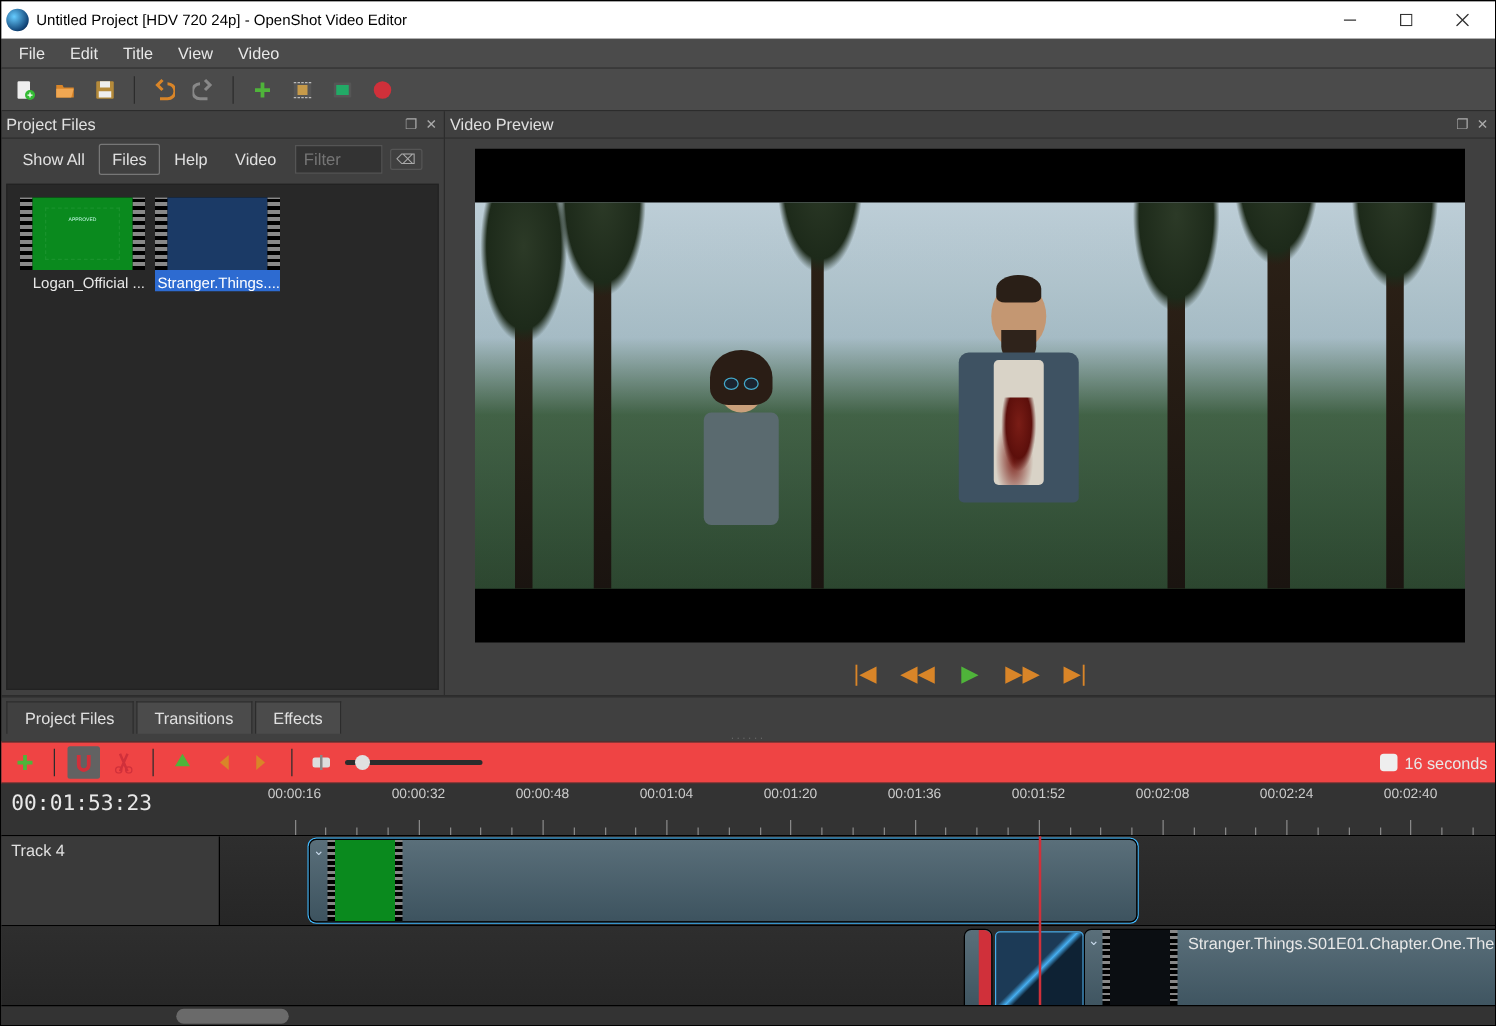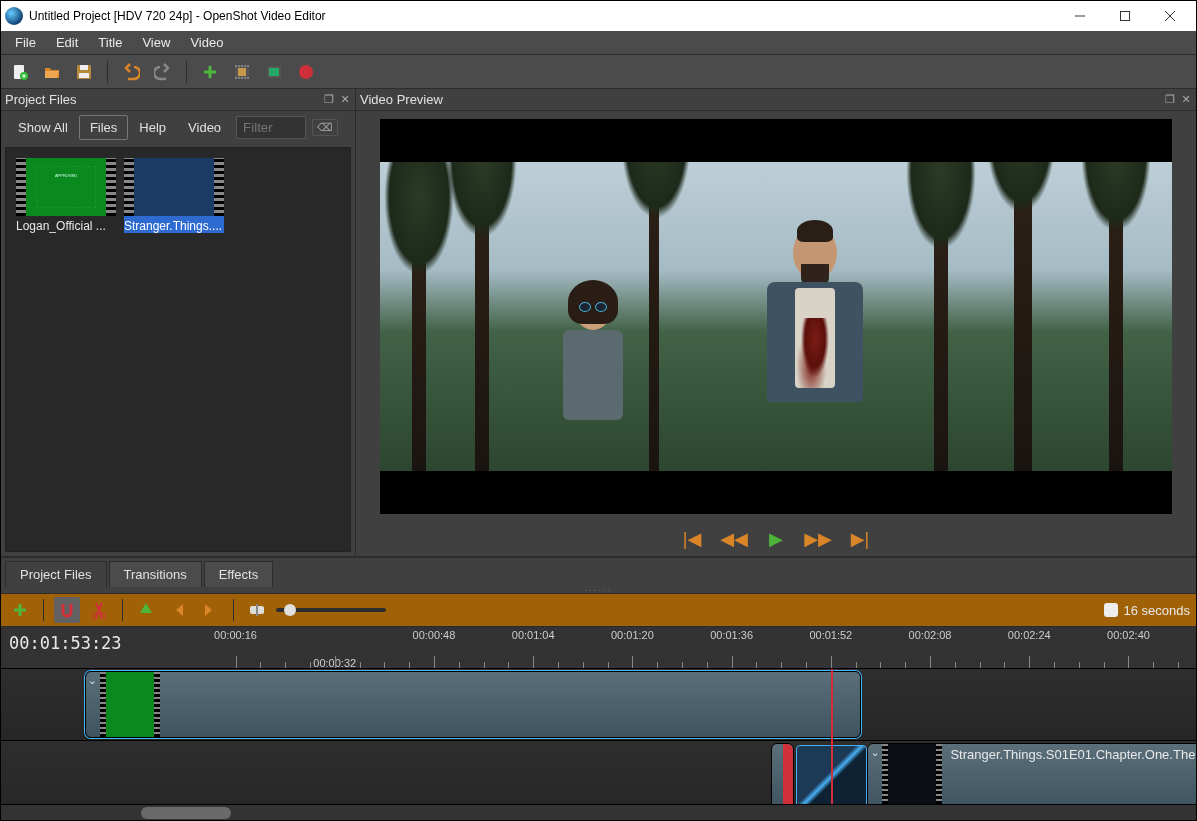--- a/index.html
+++ b/index.html
@@ -35,21 +35,21 @@
 .pf-tab.active { border:1px solid #777; border-radius:2px; }
 .pf-filter { flex:1; background:#333; border:1px solid #555; padding:3px 6px; margin-left:4px; color:#bbb; min-width:50px; max-width:70px; }
 .pf-clear { margin-left:6px; color:#aaa; font-size:11px; border:1px solid #555; padding:1px 4px; border-radius:2px; }
 
 .pf-body { flex:1; background:#282828; margin:4px; border:1px solid #222; padding:10px; display:flex; gap:8px; align-content:flex-start; flex-wrap:wrap; overflow:hidden; position:relative;}
 .clip { width:100px;  }
 .clip-thumb { width:100px; height:58px; background:#000; display:flex; }
 .film-edge { width:10px; background:repeating-linear-gradient(0deg,#000 0,#000 3px,#888 3px,#888 6px); }
 .clip-thumb.green .clip-img { background: linear-gradient(#0a8a1e,#0a8a1e); position:relative;}
 .clip-img { flex:1; background:#1b3a66; }
-.clip-label { width:100px; white-space:nowrap; overflow:hidden; text-overflow:ellipsis; font-size:12px; padding-top:3px; color:#e8e8e8;}
+.clip-label { width:100px; white-space:nowrap; overflow:hidden; text-overflow:ellipsis; font-size:12px; padding-top:3px; color:#e8e8e8;text-align:right;}
 .clip.selected .clip-thumb { outline:none; }
 .clip.selected .clip-label { background:#2d6bd1; color:#fff; }
 .clip.selected .clip-img { background:#1b3a66; }
 .green-text { position:absolute; inset:8px 10px; border:1px dashed #7fd28a22; color:#cfe; font-size:4px; text-align:center; padding-top:6px;}
 
 .preview-panel { flex:1; }
 .preview-area { flex:1; display:flex; align-items:center; justify-content:center; background:#404040; padding:8px 24px;}
 .preview-canvas { width:100%; height:100%; background:#000; display:flex; align-items:center; justify-content:center; }
 .movie { width:100%; height:78%; background:
   linear-gradient(rgba(0,0,0,.05),rgba(0,0,0,.05)),
@@ -76,21 +76,21 @@
 .pb-btn.play{color:#4fb43a;}
 
 
 .bottom-tabs{height:30px;display:flex;align-items:flex-end;padding:0 4px;gap:2px;border-top:1px solid #2c2c2c;}
 .btab{padding:5px 14px;background:#4b4b4b;border:1px solid #2c2c2c;border-bottom:none;color:#e0e0e0;}
 .btab.active{background:#404040;}
 
 .middle-split-handle{height:6px;display:flex;justify-content:center;align-items:center;color:#777;font-size:8px;letter-spacing:2px;}
 
 
-.timeline-toolbar{height:34px;background:#a16207;display:flex;align-items:center;padding:0 6px;gap:6px;border-top:1px solid #2c2c2c;border-bottom:1px solid #2c2c2c;}
+.timeline-toolbar{height:34px;background:#ef4444;display:flex;align-items:center;padding:0 6px;gap:6px;border-top:1px solid #2c2c2c;border-bottom:1px solid #2c2c2c;}
 .timeline-toolbar .spacer{flex:1;}
 .zoom-slider{width:110px;height:4px;background:#2c2c2c;border-radius:2px;position:relative;}
 .zoom-slider::before{content:"";position:absolute;left:8px;top:-4px;width:12px;height:12px;border-radius:50%;background:#e0e0e0;}
 .zoom-scale-label{display:flex;align-items:center;gap:6px;}
 .zoom-scale-label .box{width:14px;height:14px;border-radius:3px;background:#eee;}
 
 
 .ruler-row{height:42px;position:relative;background:#333;border-bottom:1px solid #000;}
 .timecode-box{position:absolute;left:8px;top:6px;color:#e8e8e8;font-size:17px;font-family:monospace;}
 .ruler{position:absolute;left:175px;right:8px;top:0;bottom:0;}
@@ -361,21 +361,21 @@
 </div>
 
 <div class="ruler-row">
   <div class="timecode-box">00:01:53:23</div>
   <div class="ruler" id="ruler">
       <div class="ruler-label" style="left: 5.88235%;">00:00:16</div>
       <div class="tick major" style="left: 5.88235%;"></div>
       <div class="tick minor" style="left: 8.33333%;"></div>
       <div class="tick minor" style="left: 10.7843%;"></div>
       <div class="tick minor" style="left: 13.2353%;"></div>
-      <div class="ruler-label" style="left: 15.6863%; margin-top: 28px;">00:00:32</div>
+      <div class="ruler-label" style="left: 15.6863%;">00:00:32</div>
       <div class="tick major" style="left: 15.6863%;"></div>
       <div class="tick minor" style="left: 18.1373%;"></div>
       <div class="tick minor" style="left: 20.5882%;"></div>
       <div class="tick minor" style="left: 23.0392%;"></div>
       <div class="ruler-label" style="left: 25.4902%;">00:00:48</div>
       <div class="tick major" style="left: 25.4902%;"></div>
       <div class="tick minor" style="left: 27.9412%;"></div>
       <div class="tick minor" style="left: 30.3922%;"></div>
       <div class="tick minor" style="left: 32.8431%;"></div>
       <div class="ruler-label" style="left: 35.2941%;">00:01:04</div>
@@ -410,20 +410,21 @@
       <div class="tick minor" style="left: 91.6667%;"></div>
       <div class="ruler-label" style="left: 94.1176%;">00:02:40</div>
       <div class="tick major" style="left: 94.1176%;"></div>
       <div class="tick minor" style="left: 96.5686%;"></div>
       <div class="tick minor" style="left: 99.0196%;"></div>
     </div>
 </div>
 
 <div class="tracks">
   <div class="track">
+    <div class="track-header"><span>Track 4</span></div>
     <div class="track-body">
       <div class="tclip sel" style="left:7%;width:65%;">
         <span class="vmark">⌄</span>
         <div class="tclip-thumb" style="margin-left:14px;">
             <div class="film-edge"></div>
             <div class="img"></div>
             <div class="film-edge"></div>
           </div>
       </div>
     </div>

